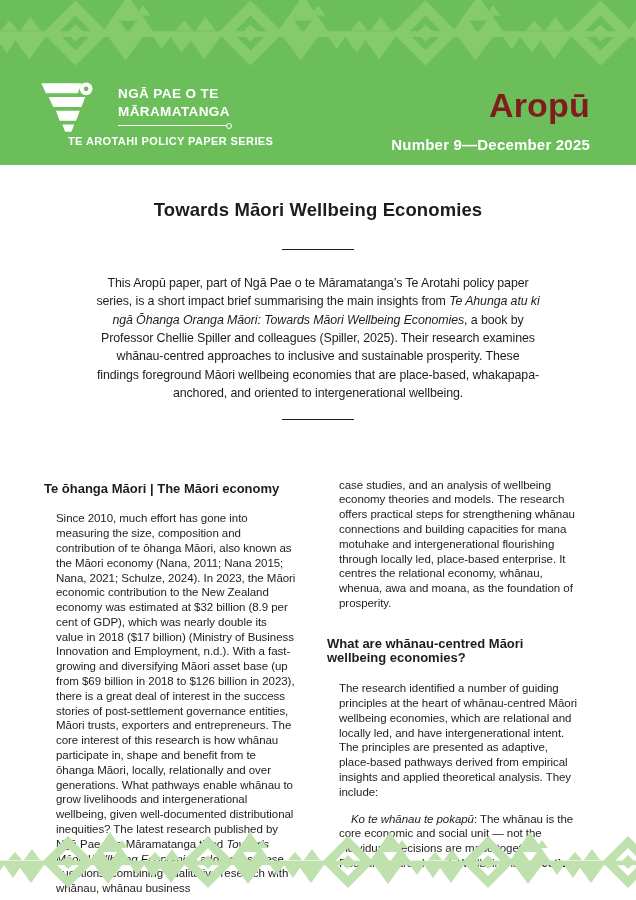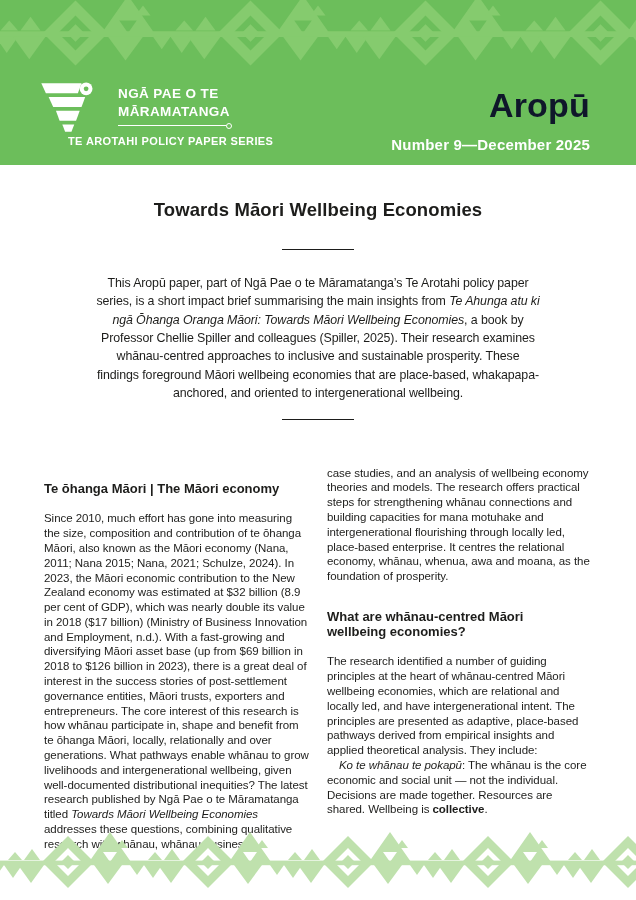--- a/index.html
+++ b/index.html
@@ -11,35 +11,35 @@
   .pattern-top{position:absolute;top:-17px;left:-22px;width:875px;height:100px;fill:#85cb6e;}
   .pattern-bottom{position:absolute;left:-10px;top:822px;width:700px;height:80px;fill:#bfe1ad;}
 
   .logo-wrap{position:absolute;left:34px;top:80px;display:flex;align-items:flex-start;}
   .logo-svg{width:64px;height:56px;display:block;}
   .org{margin-left:20px;color:#fff;font-weight:bold;font-size:13.5px;line-height:1.32;
        letter-spacing:.4px;padding-top:5px;}
   .org-rule{position:relative;width:108px;height:1px;background:#fff;margin-top:4px;}
   .org-rule::after{content:"";position:absolute;right:-6px;top:-2px;width:4px;height:4px;
        border:1px solid #fff;border-radius:50%;}
-  .aropu{position:absolute;right:46px;top:86px;color:#0f172a;font-weight:bold;font-size:34px;letter-spacing:.2px;}
+  .aropu{position:absolute;right:46px;top:86px;color:#7f1d1d;font-weight:bold;font-size:34px;letter-spacing:.2px;}
   .series{position:absolute;left:68px;top:135px;color:#fff;font-weight:bold;font-size:11px;letter-spacing:.4px;}
   .issue{position:absolute;right:46px;top:136px;color:#fff;font-weight:bold;font-size:15px;letter-spacing:.2px;}
 
   
   main{position:absolute;top:165px;left:0;width:636px;}
   h1{text-align:center;font-size:18.5px;font-weight:700;margin:34px 0 0;letter-spacing:.1px;}
   .rule{width:72px;border:none;border-top:1.4px solid #1d1d1b;margin:28px auto 0;}
   .rule.r2{margin-top:16px;}
   .intro{width:446px;margin:24px auto 0;text-align:center;font-size:12.4px;line-height:1.48;
          letter-spacing:-.1px;}
   .columns{display:flex;gap:18px;width:548px;margin:46px auto 0;}
   .col{width:265px;font-size:11.5px;line-height:14.8px;letter-spacing:-.05px;}
   .col h2{font-size:13px;font-weight:700;margin:16px 0 15px;letter-spacing:0;}
-  .col p{margin:0;}
+  .col p{margin:12px;}
   .col-right h2{margin:26px 0 15px;max-width:200px;}
   .principle{text-indent:12px;}
   i{font-style:italic;} b{font-weight:bold;}
 </style>
 </head>
 <body>
 
 <svg width="0" height="0" style="position:absolute">
   <defs>
     <g id="taniko">

